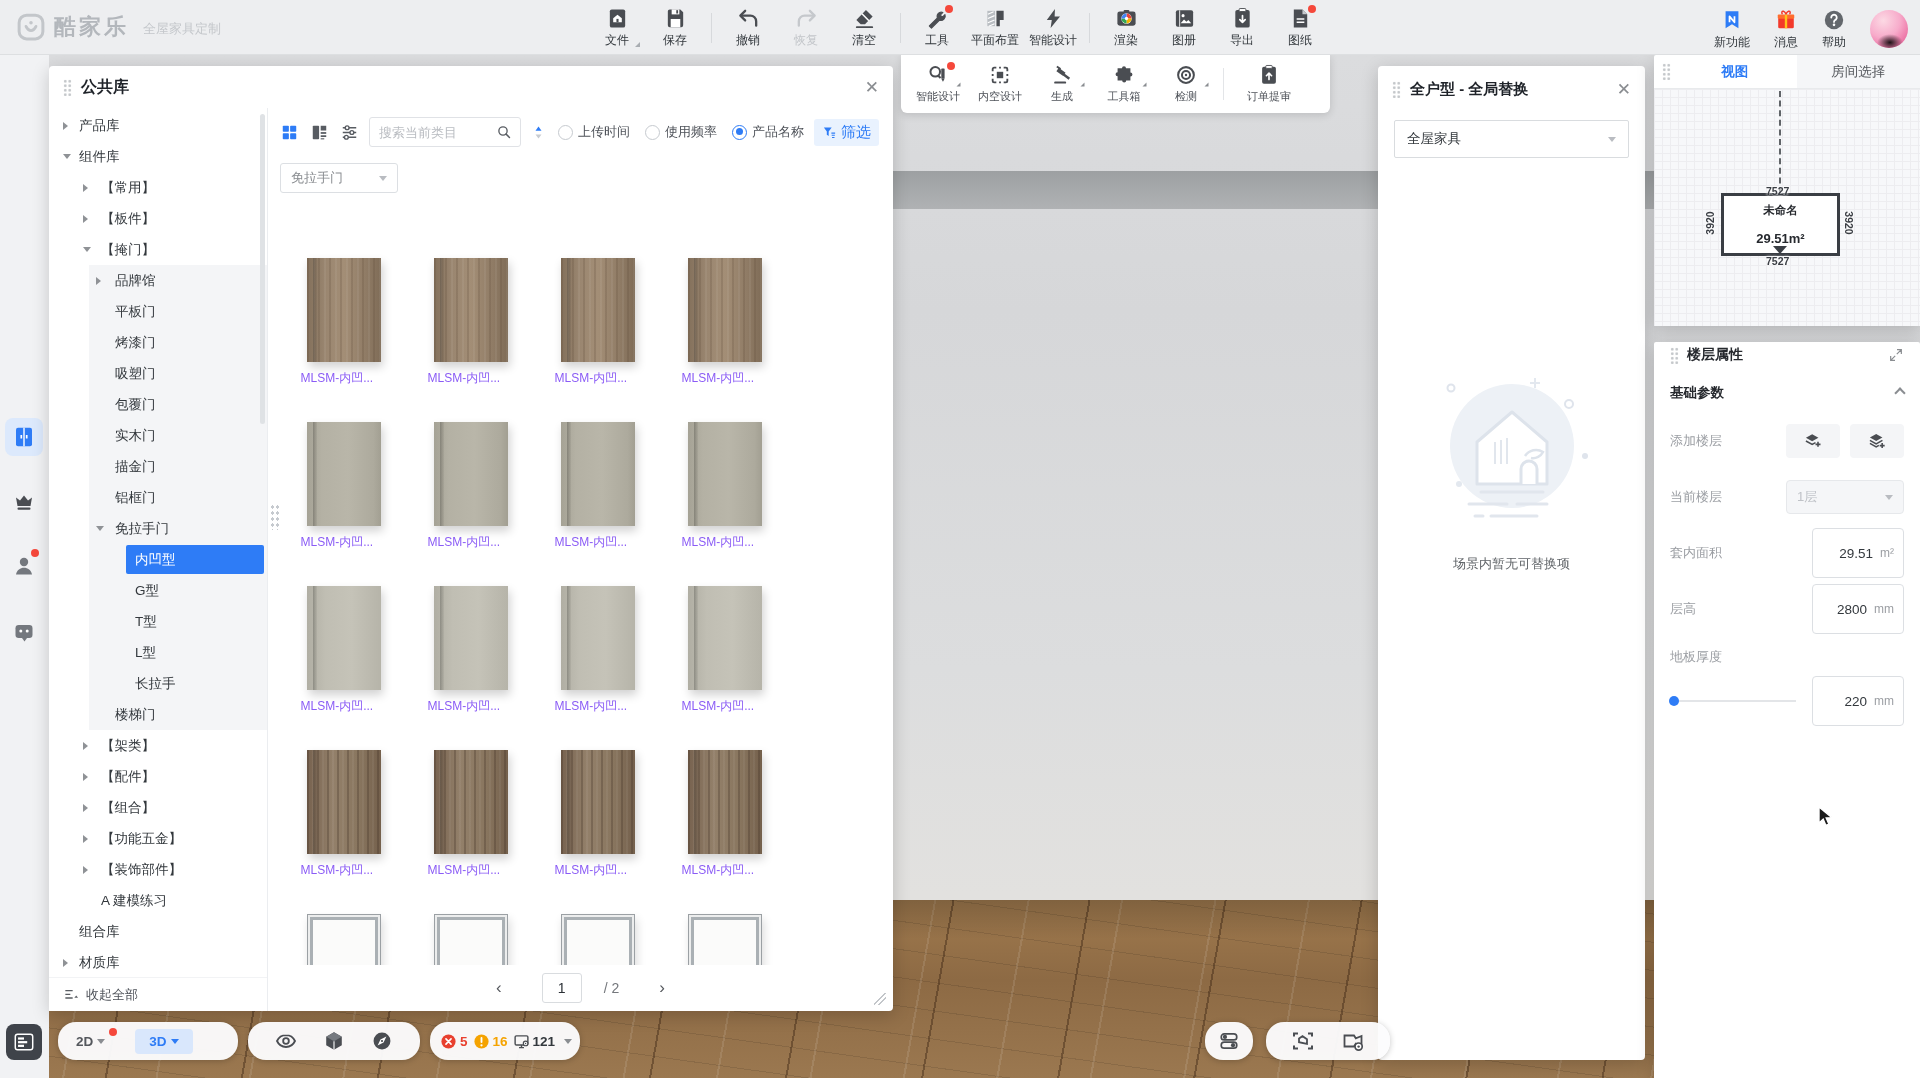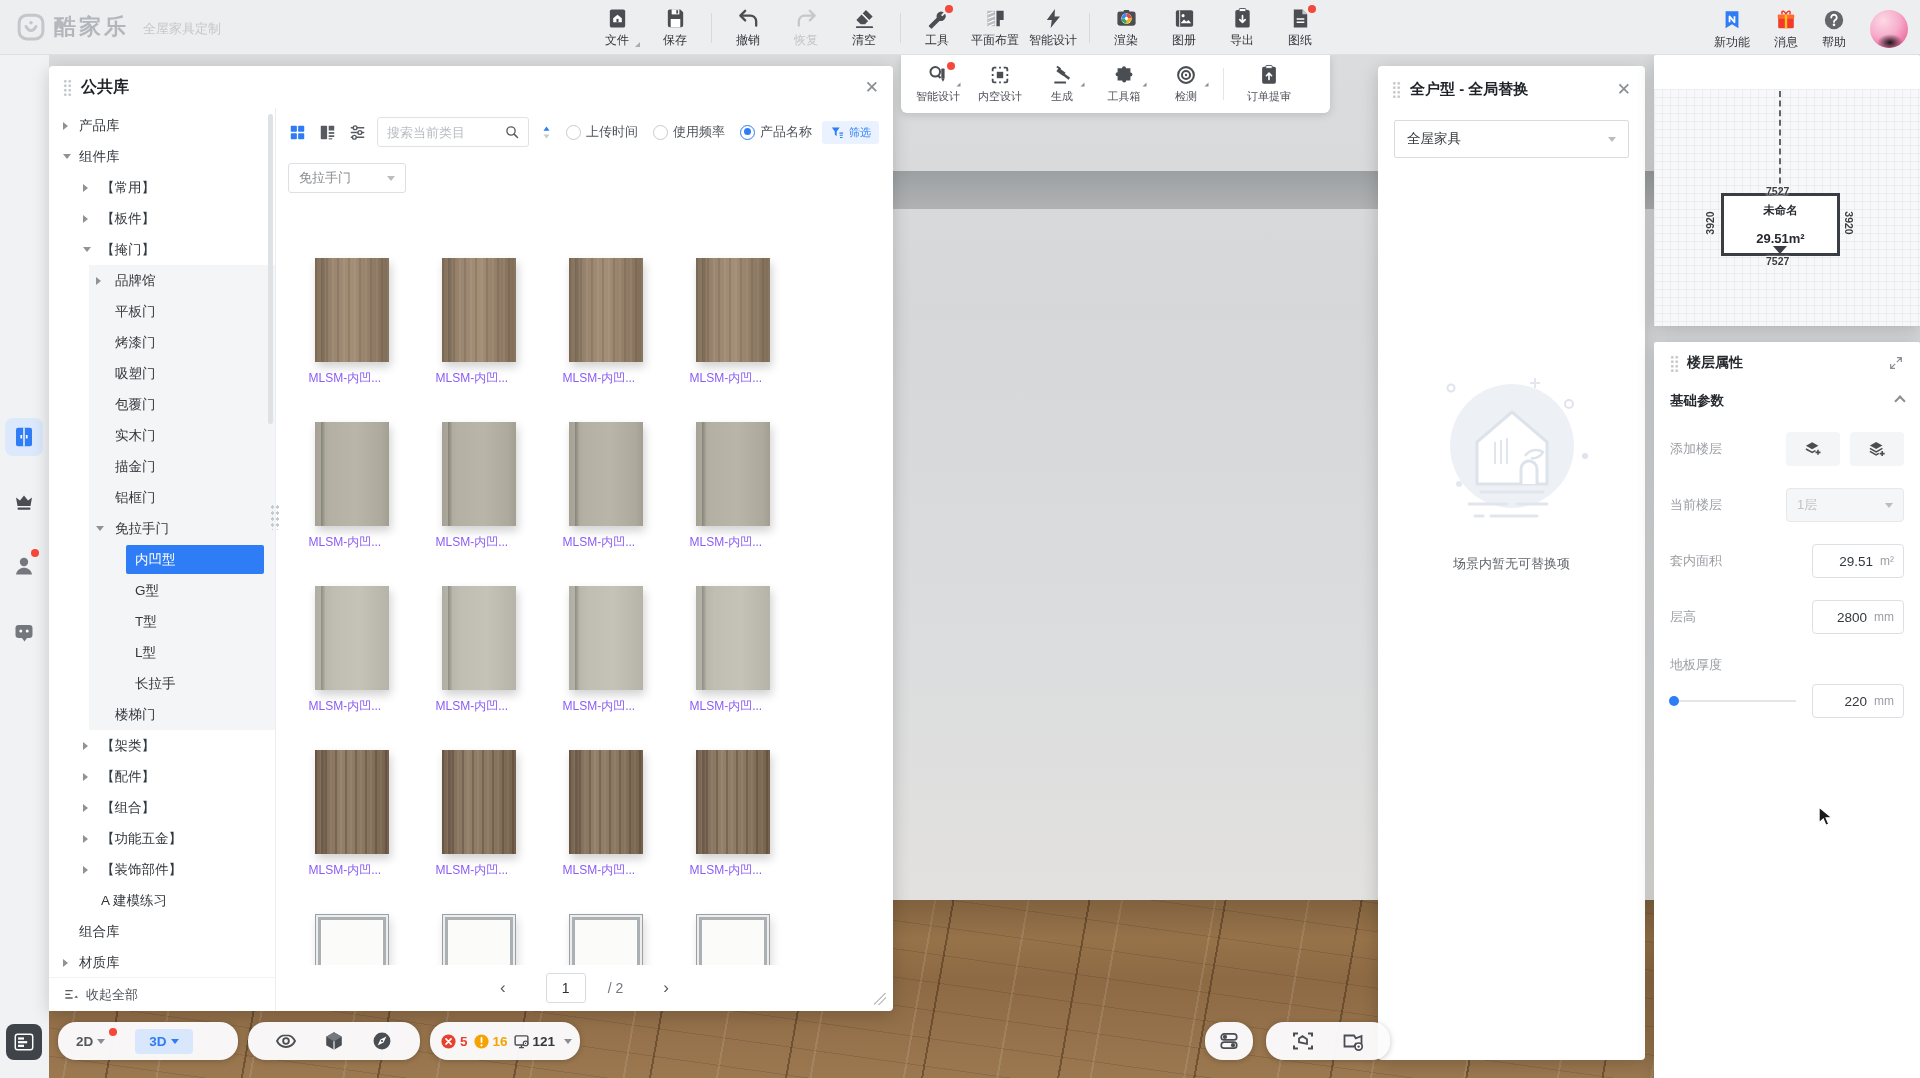--- a/index.html
+++ b/index.html
@@ -92,21 +92,21 @@
   #searchbox{width:152px;height:30px;border:1px solid #e0e2e6;border-radius:3px;position:relative;display:flex;align-items:center;}
   #searchbox input{border:none;outline:none;width:118px;margin-left:9px;font-size:13px;color:#15803d;font-family:inherit;}
   #searchbox input::placeholder{color:#b9bcc1;}
   #searchbox .ic{width:16px;height:16px;position:absolute;right:8px;top:6px;cursor:pointer;}
   #sortctl{width:15px;height:21px;cursor:pointer;}
   #sort-radios{display:flex;gap:15px;align-items:center;margin-left:2px;}
   .radio{display:flex;align-items:center;gap:5px;cursor:pointer;font-size:13px;color:#4e5259;white-space:nowrap;}
   .rdot{width:15px;height:15px;border-radius:50%;border:1.5px solid #c6cacf;position:relative;flex:none;background:#fff;}
   .radio.on .rdot{border-color:#2e7cf6;}
   .radio.on .rdot::after{content:"";position:absolute;left:2.5px;top:2.5px;width:7px;height:7px;border-radius:50%;background:#2e7cf6;}
-  #filter-btn{margin-left:auto;margin-right:2px;display:flex;align-items:center;gap:4px;background:#e9f2fe;color:#2e7cf6;font-size:11px;padding:4px 8px;border-radius:3px;cursor:pointer;white-space:nowrap;}
+  #filter-btn{margin-left:auto;margin-right:2px;display:flex;align-items:center;gap:4px;background:#e9f2fe;color:#2e7cf6;font-size:15px;padding:4px 8px;border-radius:3px;cursor:pointer;white-space:nowrap;}
   #filter-btn .ic{width:15px;height:15px;}
   #subfilter{padding:7px 12px 0;}
   #cat-dd{width:118px;height:30px;border:1px solid #dcdfe3;border-radius:3px;display:flex;align-items:center;justify-content:space-between;padding:0 10px;font-size:13px;color:#8a8d91;cursor:pointer;}
   .dd-caret{width:0;height:0;border-left:4.5px solid transparent;border-right:4.5px solid transparent;border-top:5px solid #b9bcc1;}
   #grid{position:absolute;top:134px;bottom:46px;left:12px;right:80px;overflow:hidden;display:grid;grid-template-columns:repeat(4,127px);grid-auto-rows:164px;}
   .prod{display:flex;flex-direction:column;align-items:center;cursor:pointer;}
   .door{width:74px;height:104px;margin-top:16px;position:relative;box-shadow:2px 5px 9px rgba(0,0,0,.18);}
   .door::after{content:"";position:absolute;left:6px;top:0;bottom:0;width:4px;background:linear-gradient(90deg,rgba(0,0,0,.22),rgba(0,0,0,.04));}
   .d-walnut{background:repeating-linear-gradient(90deg,rgba(94,74,56,.22) 0 2px,rgba(0,0,0,0) 2px 6px,rgba(255,255,255,.06) 6px 8px,rgba(0,0,0,0) 8px 11px),linear-gradient(90deg,#83705b,#9a8670 25%,#a38e76 50%,#8f7b65 80%,#7f6c57);}
   .d-greige{background:linear-gradient(90deg,#a5a295,#b4b1a4 20%,#b9b6a9 55%,#adaa9d 90%,#a29f92);}
@@ -141,34 +141,34 @@
   #mm-room{position:absolute;left:67px;top:104px;width:119px;height:63px;border:3px solid #3a3e44;background:#fff;display:flex;flex-direction:column;align-items:center;justify-content:center;}
   #mm-room .rm-name{font-size:11.5px;font-weight:bold;color:#26292e;}
   #mm-room .rm-area{font-size:13px;font-weight:bold;color:#26292e;margin-top:13px;}
   .dim{position:absolute;font-size:10.5px;font-weight:bold;color:#3a3e44;text-shadow:0 0 3px #fff,0 0 3px #fff;white-space:nowrap;}
   #dim-top{left:112px;top:96px;}
   #dim-bottom{left:112px;top:166px;}
   #dim-left{left:44px;top:128px;transform:rotate(-90deg);}
   #dim-right{left:183px;top:128px;transform:rotate(90deg);}
   #mm-marker{position:absolute;left:119px;top:157px;width:0;height:0;border-left:7px solid transparent;border-right:7px solid transparent;border-top:8px solid #3a3e44;}
   
-  #floorpanel{left:1654px;top:342px;width:266px;height:736px;border-radius:2px 2px 0 0;padding:12px 16px;}
+  #floorpanel{left:1654px;top:342px;width:266px;height:736px;border-radius:2px 2px 0 0;padding:4px 16px;}
   #fp-head{display:flex;align-items:center;}
   #fp-title{font-size:14px;font-weight:bold;color:#26292e;margin-left:8px;}
   #fp-expand{margin-left:auto;width:16px;height:16px;cursor:pointer;}
   #fp-section{display:flex;align-items:center;margin-top:20px;}
   #fp-section-label{font-size:13.5px;font-weight:bold;color:#26292e;}
   .chev-up{margin-left:auto;width:8px;height:8px;border-left:2px solid #8a8d91;border-top:2px solid #8a8d91;transform:rotate(45deg);cursor:pointer;}
   .fp-row{display:flex;align-items:center;justify-content:space-between;margin-top:22px;height:34px;}
   .fp-label{font-size:13px;color:#9b9ea3;}
   .fp-btns{display:flex;gap:10px;}
   .fp-btn{width:54px;height:34px;background:#f4f5f7;border-radius:4px;display:flex;align-items:center;justify-content:center;cursor:pointer;}
   .fp-btn .ic{width:20px;height:20px;}
   #fp-select{width:118px;height:34px;background:#f5f6f8;border:1px solid #e6e8eb;border-radius:4px;display:flex;align-items:center;justify-content:space-between;padding:0 10px;font-size:13px;color:#bfc2c7;}
-  .fp-input{width:92px;height:34px;border:1px solid #dcdfe3;border-radius:4px;display:flex;align-items:center;}
+  .fp-input{width:92px;height:50px;border:1px solid #dcdfe3;border-radius:4px;display:flex;align-items:center;}
   .fp-val{flex:1;text-align:right;font-size:13.5px;color:#33383d;padding-right:7px;}
   .fp-unit{font-size:12px;color:#9b9ea3;padding-right:9px;}
   #fp-thick-label{margin-top:22px;font-size:13px;color:#9b9ea3;}
   #fp-slider-row{display:flex;align-items:center;margin-top:10px;}
   #fp-track{flex:1;height:2px;background:#e3e5e8;position:relative;margin-right:16px;}
   #fp-thumb{position:absolute;left:-1px;top:-4px;width:10px;height:10px;border-radius:50%;background:#2e7cf6;cursor:pointer;}
   
   .bb{position:absolute;top:1022px;height:38px;background:rgba(252,252,253,.96);border-radius:18px;box-shadow:0 1px 6px rgba(0,0,0,.22);display:flex;align-items:center;z-index:26;}
   #bb-dark{position:absolute;top:1024px;left:6px;width:36px;height:36px;background:#3f434a;border-radius:8px;display:flex;align-items:center;justify-content:center;cursor:pointer;z-index:26;}
   #bb-dark .ic{width:22px;height:22px;}
@@ -796,20 +796,25 @@
       <path d="M78 76v22M84 74v24M90 72v26" stroke="#e1e6ed" stroke-width="2"></path>
       <path d="M104 118v-15a8 8 0 0116 0v15" fill="#fff" stroke="#dde3eb" stroke-width="3"></path>
       <path d="M108 90c4-6 12-8 18-4-2 4-7 7-12 6" fill="#fff" stroke="#dde3eb" stroke-width="2.5"></path>
       <path d="M64 126h62M52 138h38M100 138h30M74 150h46M58 150h8" stroke="#e1e6ed" stroke-width="3" stroke-linecap="round"></path>
     </svg>
     <div id="empty-text">场景内暂无可替换项</div>
   </div>
 </div>
 
 <div id="minimap" class="panel">
+  <div id="mm-tabs">
+    <span class="dots"></span>
+  <span class="mm-tab active">视图</span>
+      <span class="mm-tab">房间选择</span>
+    </div>
   <div id="mm-map">
     <div id="mm-dash"></div>
     <div id="mm-room">
       <span class="rm-name">未命名</span>
       <span class="rm-area">29.51m²</span>
     </div>
     <span class="dim" id="dim-top">7527</span>
     <span class="dim" id="dim-bottom">7527</span>
     <span class="dim" id="dim-left">3920</span>
     <span class="dim" id="dim-right">3920</span>

